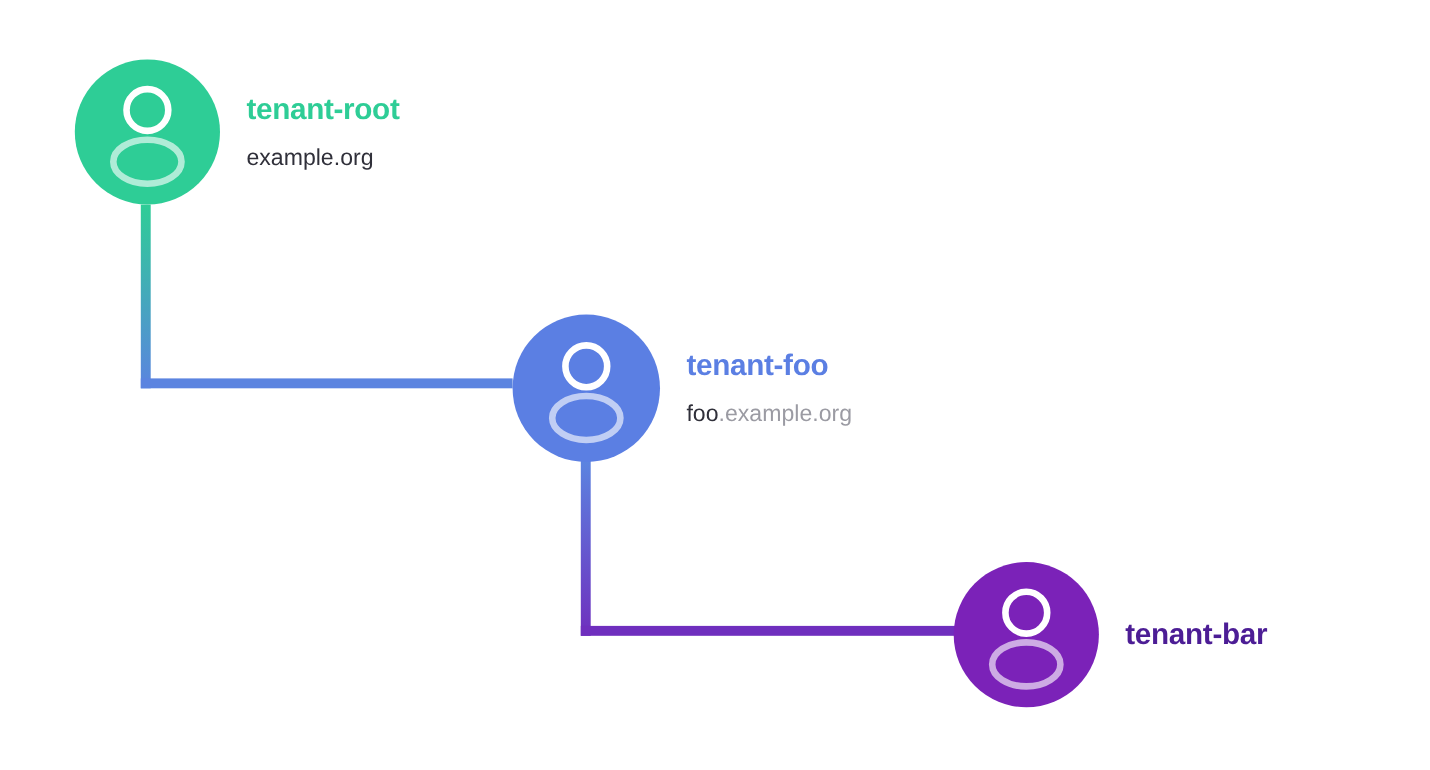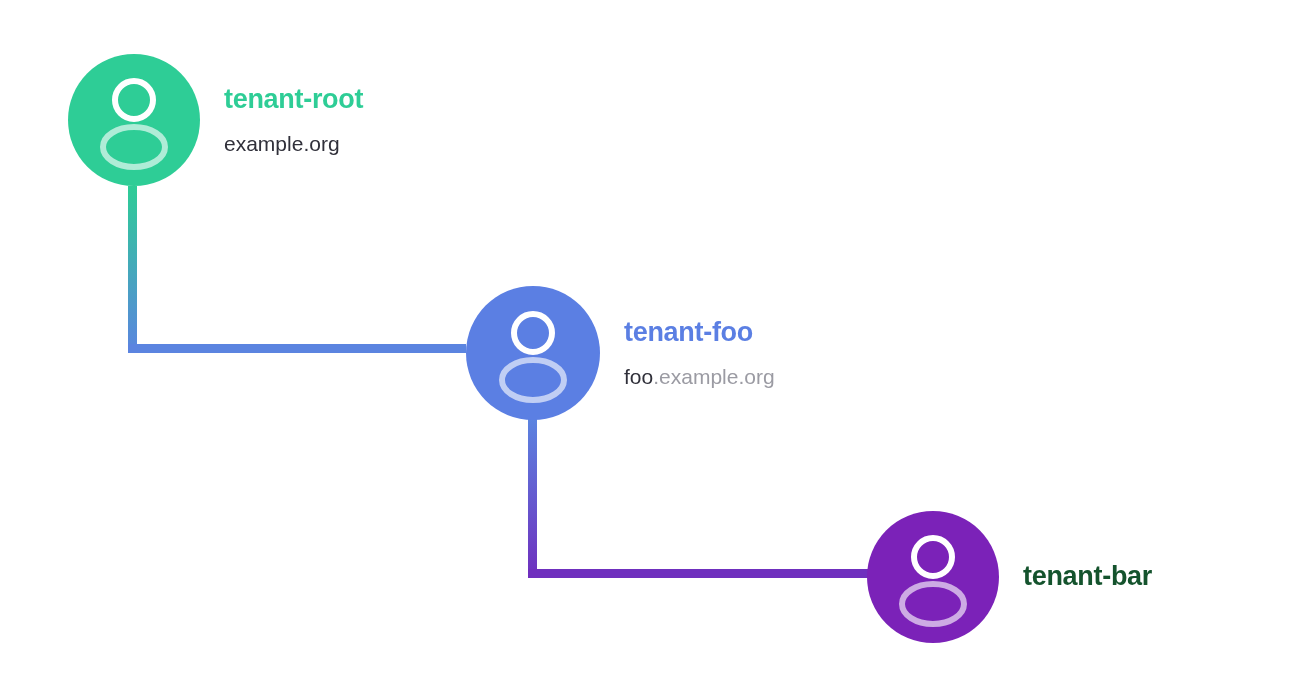--- a/index.html
+++ b/index.html
@@ -122,17 +122,17 @@
   </div>
 
   <div class="node" style="left:867px; top:511px;">
     <div class="node-avatar" style="width:132px; height:132px; background:#7b22b8;">
       <svg viewBox="0 0 132 132" xmlns="http://www.w3.org/2000/svg">
         <circle cx="66" cy="46" r="19" fill="none" stroke="#ffffff" stroke-width="6"></circle>
         <ellipse cx="66" cy="93" rx="31" ry="20" fill="none" stroke="#ffffff" stroke-opacity="0.62" stroke-width="6"></ellipse>
       </svg>
     </div>
     <div class="node-labels">
-      <div class="node-title" style="color:#14532d;">tenant-bar</div>
+      <div class="node-title" style="color:#4c1d95;">tenant-bar</div>
     </div>
   </div>
 
 </div>
 
 </body></html>

